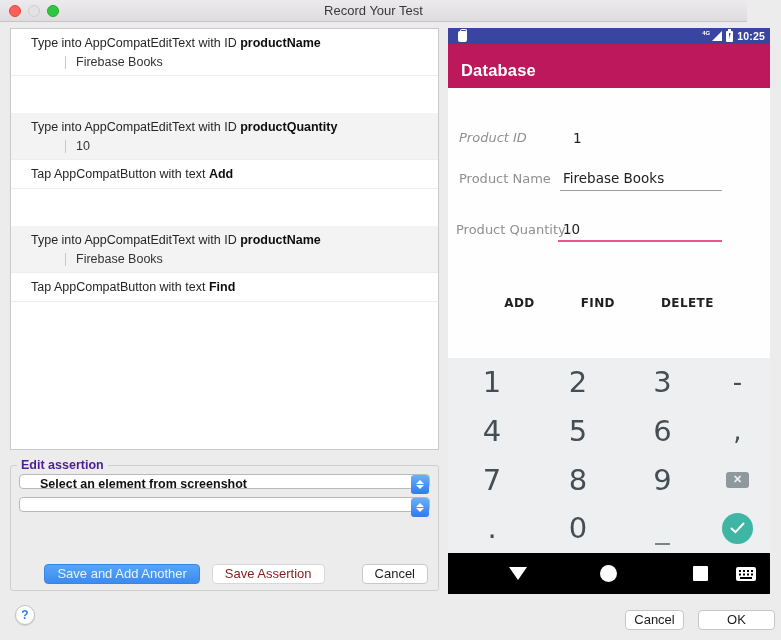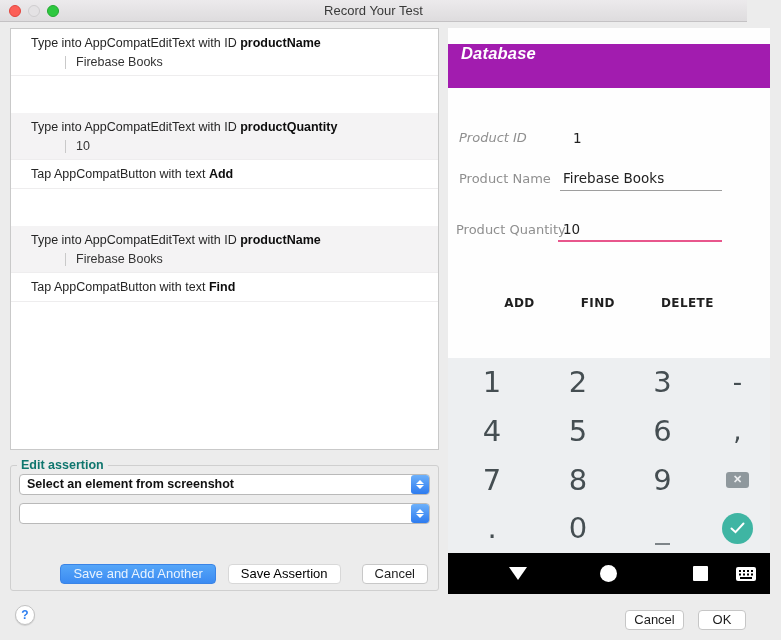--- a/index.html
+++ b/index.html
@@ -38,27 +38,27 @@
   .row-sub { display:flex; align-items:center; margin-left:34px; margin-top:2px;
              font-size:12.5px; color:#333; line-height:16px; }
   .tick { width:1px; height:13px; background:#c9c9c9; margin-right:10px; }
 
   
   fieldset.assertion {
     position:absolute; left:10px; top:458px; width:429px; height:133px;
     border:1px solid #cfcfcf; border-radius:3px; background:transparent;
   }
   fieldset.assertion legend {
-    margin-left:6px; padding:0 4px; font-size:12.5px; font-weight:700; color:#0f766e;
+    margin-left:6px; padding:0 4px; font-size:12.5px; font-weight:700; color:#4c1d95;
   }
   .combo {
-    position:relative; margin:2px 8px 0 8px; height:21px; background:#fff;
+    position:relative; margin:2px 8px 0 8px; height:15px; background:#fff;
     border:1px solid #b9b9b9; border-radius:4px;
     font-size:12.5px; font-weight:700; color:#111;
-    line-height:19px; padding-left:7px; cursor:default;
+    line-height:19px; padding-left:20px; cursor:default;
   }
   .combo + .combo { margin-top:8px; }
   .stepper {
     position:absolute; right:0; top:0; width:18px; height:19px;
     border-radius:3px; background:linear-gradient(#6cb0fa,#2d7bef);
     display:flex; flex-direction:column; align-items:center; justify-content:center; gap:1px;
   }
   .chev-up { width:0; height:0; border-left:4px solid transparent; border-right:4px solid transparent; border-bottom:4px solid #fff; }
   .chev-dn { width:0; height:0; border-left:4px solid transparent; border-right:4px solid transparent; border-top:4px solid #fff; }
 
@@ -67,21 +67,21 @@
     display:flex; justify-content:flex-end; 
   }
   .mbtn {
     height:20px; border-radius:4px; font-size:13px; line-height:18px;
     padding:0 12px; background:#fff; border:1px solid #c8c8c8; color:#1e1e1e; cursor:default;
   }
   .mbtn-primary {
     background:linear-gradient(#55a6f8,#3b8bf2); border:1px solid #3a84e6;
     color:rgba(255,255,255,0.88); margin-right:12px;
   }
-  .mbtn-disabled { color:#000000; border-color:#d8d8d8; margin-right:21px; }
+  .mbtn-disabled { color:#7f1d1d; border-color:#d8d8d8; margin-right:37px; }
 
   
   .phone { position:absolute; left:448px; top:28px; width:322px; height:566px; background:#fefefe; }
 
   .statusbar {
     position:absolute; left:0; top:0; width:100%; height:16px; background:#3a45a2;
     display:flex; align-items:center; padding:0 5px; color:#fff;
   }
   .notif-icon { width:9px; height:11px; background:#fff; border-radius:2px; position:relative; margin-left:5px; }
   .notif-icon::before { content:""; position:absolute; left:2px; top:-2px; width:5px; height:3px;
@@ -89,22 +89,22 @@
   .sb-right { margin-left:auto; display:flex; align-items:center; gap:4px; }
   .net-label { font-size:6px; font-weight:700; margin-right:-2px; margin-top:-6px; }
   .signal { width:0; height:0; border-left:10px solid transparent; border-bottom:10px solid #fff; }
   .battery { width:7px; height:11px; background:#fff; border-radius:1px; position:relative; }
   .battery::before { content:""; position:absolute; top:-2px; left:2px; width:3px; height:2px; background:#fff; }
   .battery::after { content:""; position:absolute; left:2.5px; top:2px; width:2px; height:7px; background:#3a45a2;
     clip-path:polygon(0 0,100% 0,40% 100%,40% 45%,0 45%); }
   .sb-time { font-size:10.5px; font-weight:700; letter-spacing:0.2px; }
 
   .appbar {
-    position:absolute; left:0; top:16px; width:100%; height:44px; background:#a21caf;
-    display:flex; padding:0 0 8px 13px;font-style:italic;
+    position:absolute; left:0; top:16px; width:100%; height:44px; background:#be185d;
+    display:flex; align-items:flex-end; padding:0 0 8px 13px;
   }
   .appbar-title { color:#fff; font-size:16.5px; font-weight:700; letter-spacing:0.2px; }
 
   .dform { position:absolute; left:0; top:60px; width:100%; height:270px; background:#fefefe;
            font-family:"DejaVu Sans","Liberation Sans",sans-serif; }
   .flabel { position:absolute; font-size:13px; color:#8f8f8f; }
   .fvalue { position:absolute; font-size:13.5px; color:#212121; }
   .lbl-id   { left:11px; top:42px;font-style:italic; }
   .val-id   { left:125px; top:42px; }
   .lbl-name { left:11px; top:83px; }
@@ -137,21 +137,21 @@
   .nav-back { position:absolute; left:61px; top:14px; width:0; height:0;
               border-left:9px solid transparent; border-right:9px solid transparent; border-top:13px solid #fff; }
   .nav-home { position:absolute; left:152px; top:12px; width:17px; height:17px; border-radius:50%; background:#fff; }
   .nav-recents { position:absolute; left:245px; top:13px; width:15px; height:15px; background:#fff; border-radius:1px; }
   .nav-kbd { position:absolute; left:288px; top:14px; }
 
   
   .dlg-btn { position:absolute; height:20px; border-radius:4px; background:#fff;
              border:1px solid #c6c6c6; font-size:13px; color:#1c1c1c; text-align:center; line-height:18px; }
   .dlg-cancel { left:625px; top:610px; width:59px; }
-  .dlg-ok { left:698px; top:610px; width:48px; }
+  .dlg-ok { left:698px; top:610px; width:77px; }
   .help-btn { position:absolute; left:15px; top:605px; width:20px; height:20px; border-radius:50%;
               background:#fff; border:1px solid #c2c2c2; box-shadow:0 1px 1px rgba(0,0,0,0.12);
               color:#2d7ff0; font-size:12px; font-weight:700; text-align:center; line-height:18px; }
 </style>
 </head>
 <body>
 
 <div class="titlebar">
   <div class="traffic">
     <div class="tl tl-close"></div>
@@ -208,20 +208,29 @@
       </span>
   </div>
   <div class="assert-btn-row">
     <button class="mbtn mbtn-primary">Save and Add Another</button>
     <button class="mbtn mbtn-disabled">Save Assertion</button>
     <button class="mbtn">Cancel</button>
   </div>
 </fieldset>
 
 <div class="phone">
+  <div class="statusbar">
+    <div class="notif-icon"></div>
+    <div class="sb-right">
+      <span class="net-label">4G</span>
+      <span class="signal"></span>
+      <span class="battery"></span>
+      <span class="sb-time">10:25</span>
+    </div>
+  </div>
   <div class="appbar">
     <span class="appbar-title">Database</span>
   </div>
 
   <div class="dform">
     <span class="flabel lbl-id">Product ID</span>
     <span class="fvalue val-id">1</span>
     <span class="flabel lbl-name">Product Name</span>
     <span class="fvalue val-name">Firebase Books</span>
     <div class="uline-name"></div>

